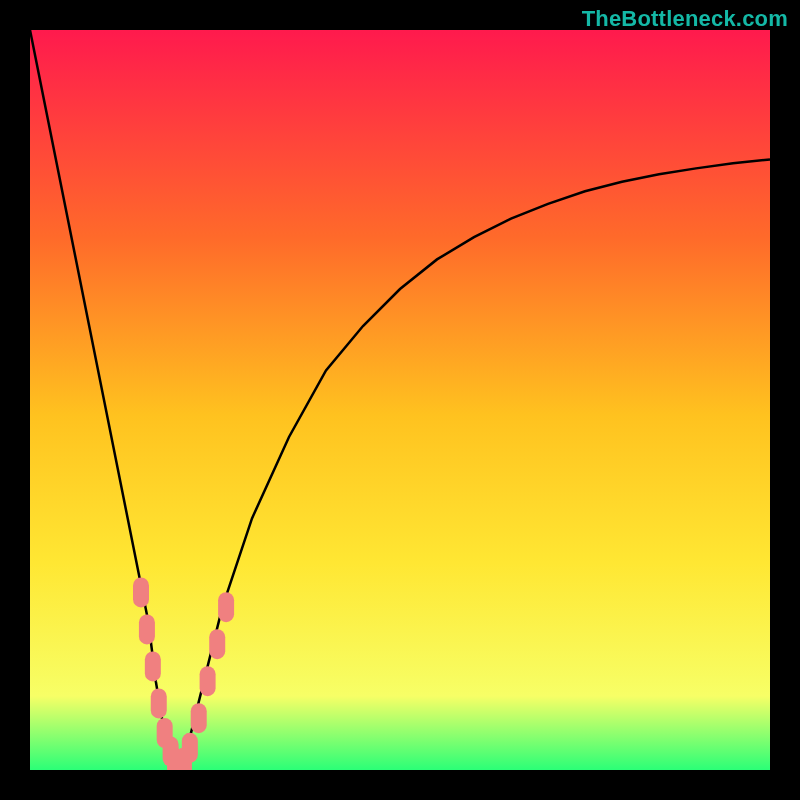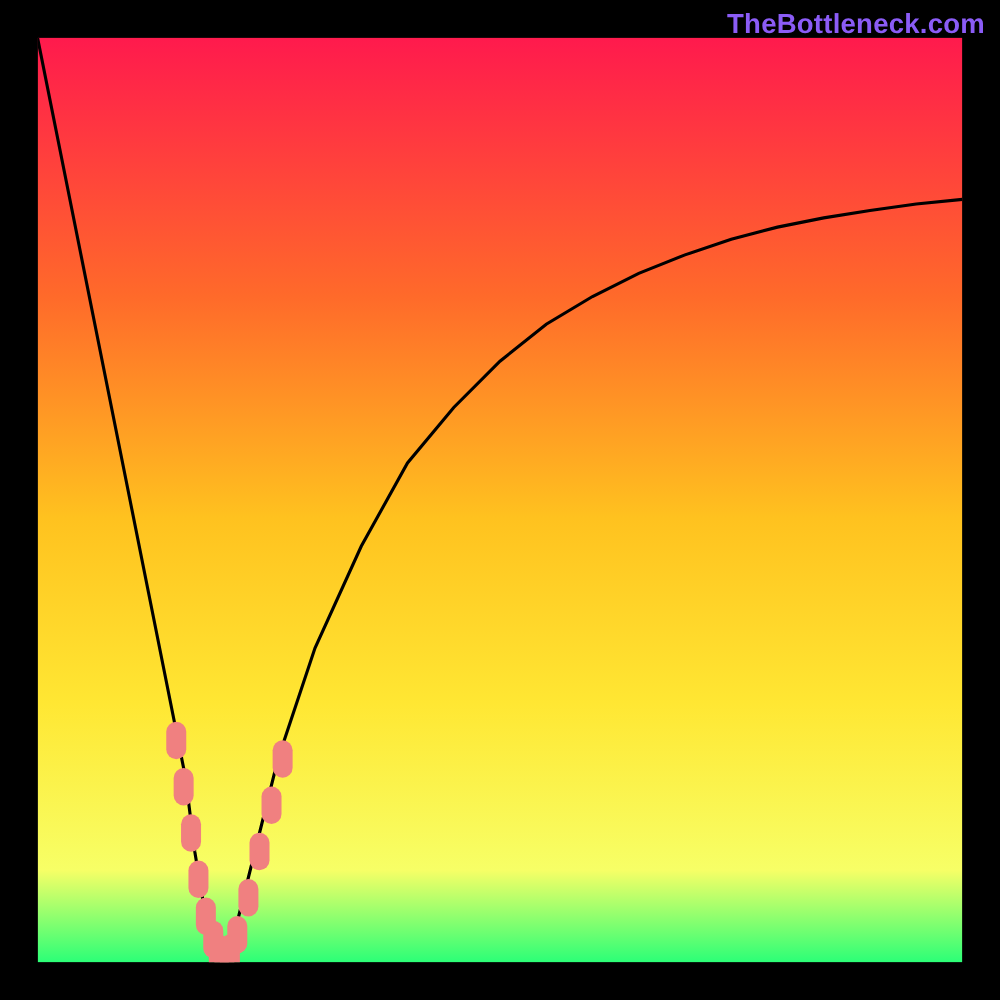--- a/index.html
+++ b/index.html
@@ -25,21 +25,21 @@
     height: 740px;
     overflow: hidden;
   }
   .plot-area svg {
     display: block;
   }
   .watermark {
     position: absolute;
     top: 6px;
     right: 12px;
-    color: #8b5cf6;
+    color: #14b8a6;
     font-size: 22px;
     font-weight: 600;
     letter-spacing: 0.2px;
     user-select: none;
   }
 </style>
 </head>
 <body>
 
 <div class="frame">

